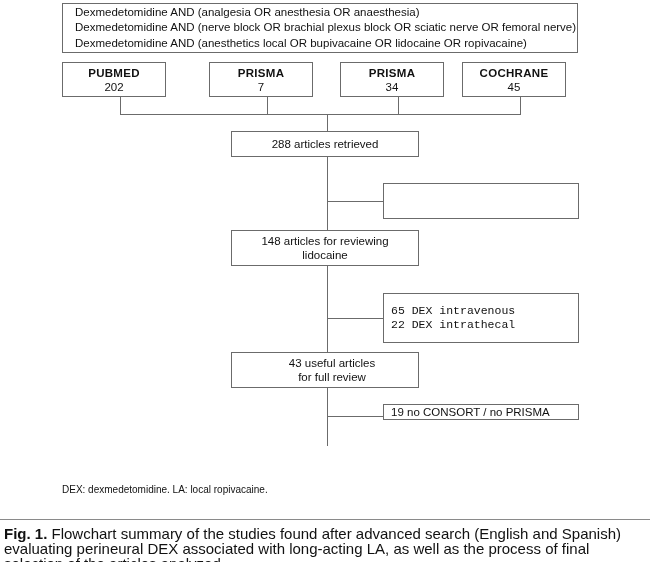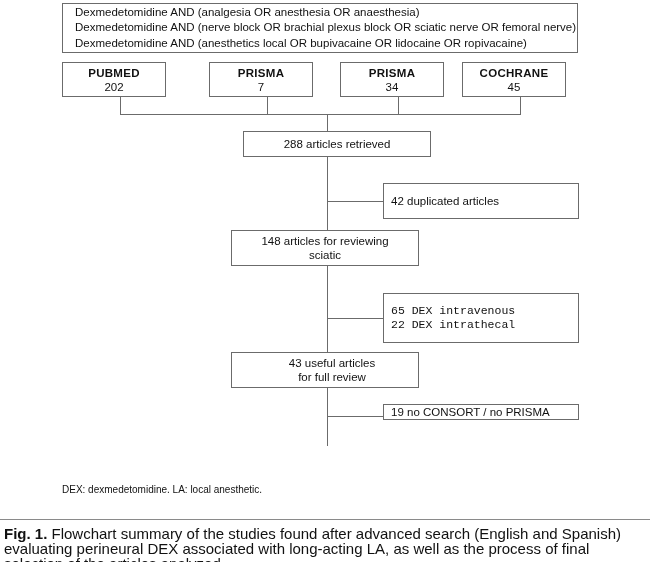--- a/index.html
+++ b/index.html
@@ -67,21 +67,21 @@
 
   .db-1 { left: 62px; }
   .db-2 { left: 209px; }
   .db-3 { left: 340px; }
   .db-4 { left: 462px; }
 
   .main-box {
     left: 231px;
     width: 188px;
   }
-  .mb-retrieved { top: 131px; height: 26px; margin-left: 12px; }
+  .mb-retrieved { top: 131px; height: 26px; }
   .mb-abstract  { top: 230px; height: 36px; }
   .mb-useful    { top: 352px; height: 36px; padding-left: 14px; }
   .mb-evaluated { top: 445px; height: 26px; }
 
   .side-box {
     left: 383px;
     width: 196px;
   }
   .sb-excluded1 { top: 183px; height: 36px; }
   .sb-excluded2 { top: 293px; height: 50px; font-family: Liberation Mono, monospace; }
@@ -166,43 +166,42 @@
   <div class="line h" style="left:327px; top:201px; width:57px;"></div>
   <div class="line h" style="left:327px; top:318px; width:57px;"></div>
   <div class="line h" style="left:327px; top:416px; width:57px;"></div>
 
   <div class="box main-box mb-retrieved">
     <div>288 articles retrieved</div>
   </div>
 
   <div class="box main-box mb-abstract">
     <div>148 articles for reviewing</div>
-    <div>sciatic</div>
+    <div>lidocaine</div>
   </div>
 
   <div class="box main-box mb-useful">
     <div>43 useful articles</div>
     <div>for full review</div>
   </div>
 
 
   <div class="box left-align side-box sb-excluded1">
-    <div>42 duplicated articles</div>
   </div>
 
   <div class="box left-align side-box sb-excluded2">
     <div>65 DEX intravenous</div>
     <div>22 DEX intrathecal</div>
   </div>
 
   <div class="box left-align side-box sb-excluded3">
     <div>19 no CONSORT / no PRISMA</div>
   </div>
 
-  <div class="footnote">DEX: dexmedetomidine. LA: local anesthetic.</div>
+  <div class="footnote">DEX: dexmedetomidine. LA: local ropivacaine.</div>
 
 </div>
 
 <div class="caption-rule"></div>
 
 <div class="caption">
   <b>Fig. 1.</b>
   <span>Flowchart summary of the studies found after advanced search (English and Spanish) evaluating perineural DEX associated with long-acting LA, as well as the process of final selection of the articles analyzed.</span>
 </div>
 

